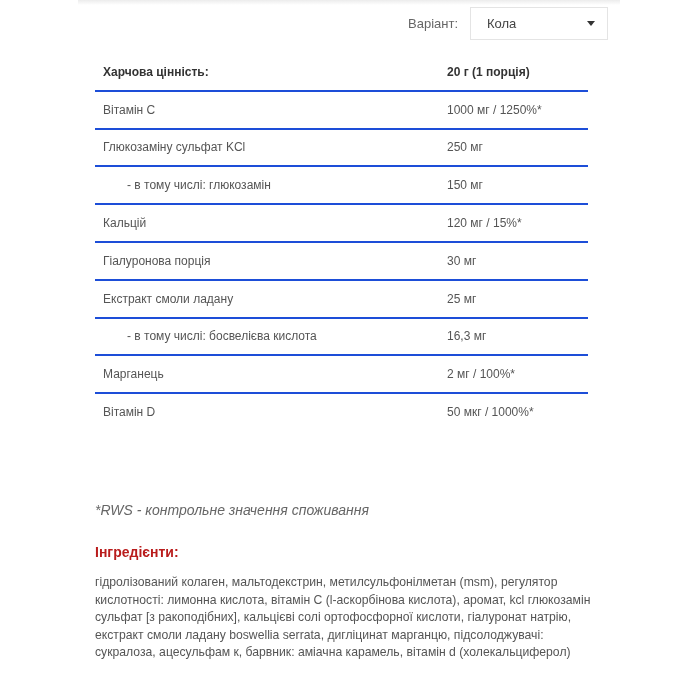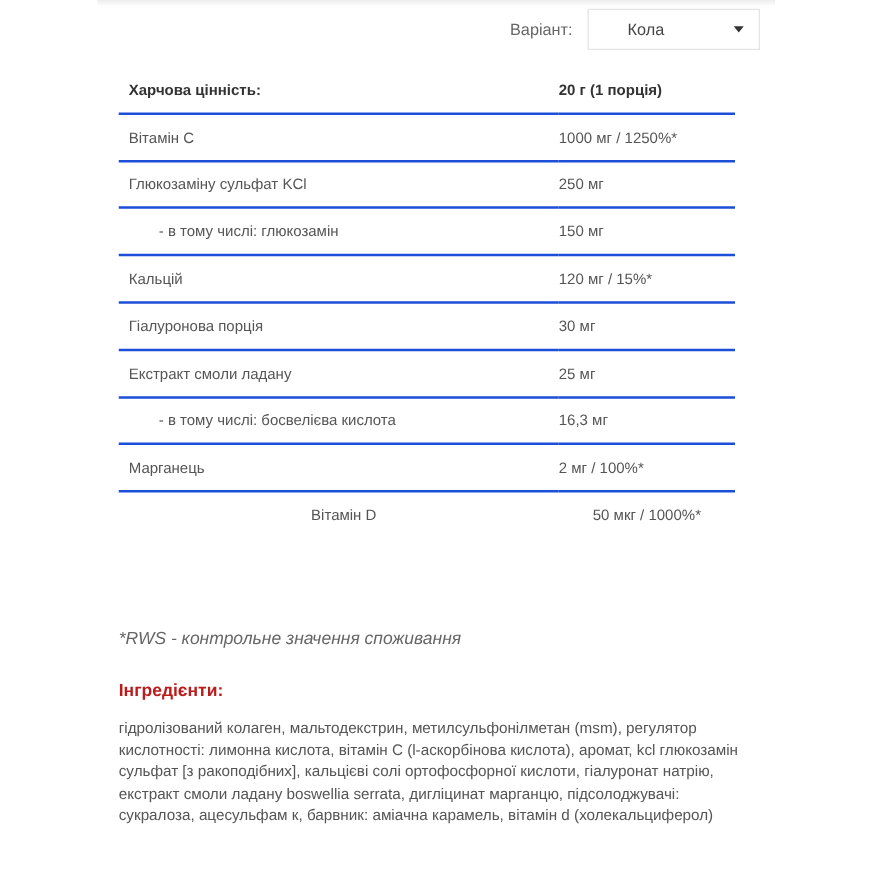--- a/index.html
+++ b/index.html
@@ -1,24 +1,24 @@
 <!DOCTYPE html>
 <html><head>
 <meta charset="utf-8">
 <style>
   html, body { margin:0; padding:0; background:#ffffff; }
   body { width:700px; height:700px; position:relative; overflow:hidden; font-family:"Liberation Sans", sans-serif; color:#444; }
   .top-shadow { position:absolute; left:78px; top:0; width:542px; height:5px; background:linear-gradient(#ececec,#ffffff); }
   .variant { position:absolute; left:408px; top:6px; height:34px; display:flex; align-items:center; }
   .variant-label { font-size:13px; color:#666; margin-right:12px;text-align:center; }
-  .select { width:138px; height:33px; border:1px solid #e4e4e4; box-sizing:border-box; display:flex; align-items:center; justify-content:space-between; padding:0 12px 0 31px; font-size:13px; color:#444; cursor:pointer; background:#fff; }
+  .select { width:138px; height:33px; border:1px solid #e4e4e4; box-sizing:border-box; display:flex; align-items:center; justify-content:space-between; padding:0 12px 0 16px; font-size:13px; color:#444; cursor:pointer; background:#fff; }
   .caret { width:0; height:0; border-left:4px solid transparent; border-right:4px solid transparent; border-top:5px solid #333; }
   table.nutri { position:absolute; left:95px; top:54px; width:493px; border-collapse:collapse; font-size:12px; }
   table.nutri td { height:35.8px; padding:0 0 0 0; border-bottom:2px solid #1d4ed8; vertical-align:middle; color:#555; }
-  table.nutri tr:last-child td { border-bottom:none;text-align:center; }
+  table.nutri tr:last-child td { border-bottom:none; }
   table.nutri td.name { width:320px; padding-left:8px; }
   table.nutri td.val { padding-left:0; }
   table.nutri tr.head td { font-weight:bold; color:#333; }
   table.nutri td.sub { padding-left:32px; }
   .note { position:absolute; left:95px; top:502px; font-size:14px; font-style:italic; color:#666; }
   .ing-title { position:absolute; left:95px; top:544px; font-size:14px; font-weight:bold; color:#b91c1c; }
   .ing-text { position:absolute; left:95px; top:574px; width:500px; font-size:12.2px; line-height:17.6px; color:#555; }
 </style>
 </head>
 <body>

